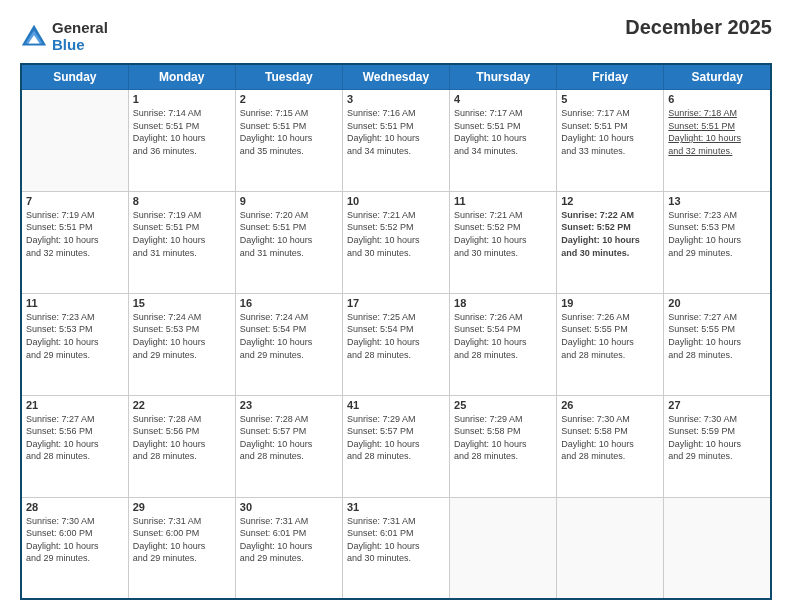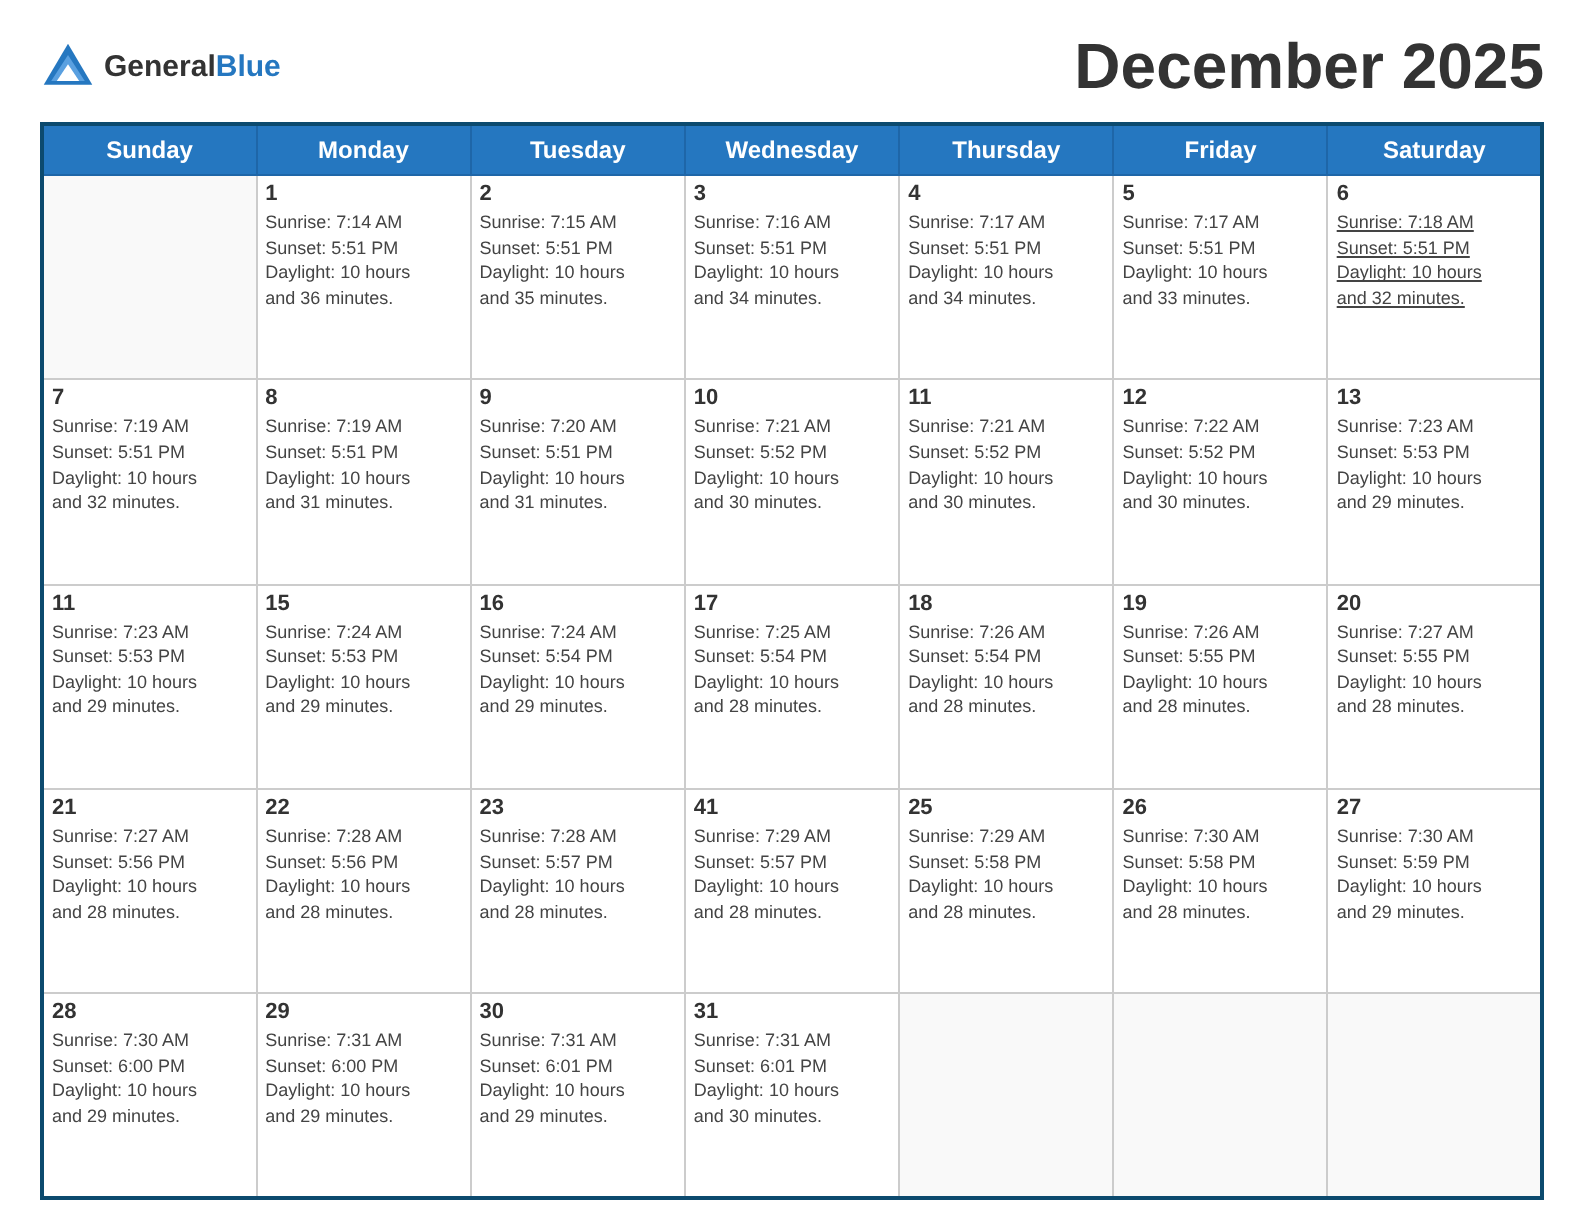--- a/index.html
+++ b/index.html
@@ -23,21 +23,21 @@
       justify-content: space-between;
       margin-bottom: 10px;
     }
     .logo {
       display: flex;
       align-items: center;
       margin-top: 4px;
     }
     .logo-text {
       display: flex;
-      flex-direction: row;
+      flex-direction: column;
       line-height: 1.1;
     }
     .logo-general {
       font-size: 15px;
       font-weight: bold;
       color: #333;
     }
     .logo-blue {
       font-size: 15px;
       font-weight: bold;
@@ -45,21 +45,21 @@
     }
     .logo-icon {
       width: 28px;
       height: 28px;
       margin-right: 4px;
     }
     .title-block {
       text-align: right;
     }
     .month-title {
-      font-size: 32px;
+      font-size: 20px;
       font-weight: bold;
       color: #333;
       line-height: 1.1;
     }
     .location {
       font-size: 14px;
       color: #555;
       margin-top: 2px;
     }
     .calendar {
@@ -213,21 +213,21 @@
           </td>
           <td>
             <span class="day-num">11</span>
             <div class="day-info" style="white-space: pre-line;">Sunrise: 7:21 AM
 Sunset: 5:52 PM
 Daylight: 10 hours
 and 30 minutes.</div>
           </td>
           <td>
             <span class="day-num">12</span>
-            <div class="day-info" style="white-space: pre-line;">Sunrise: 7:22 AM
+            <div class="day-info" style="white-space: pre-line; font-weight: bold;">Sunrise: 7:22 AM
 Sunset: 5:52 PM
 Daylight: 10 hours
 and 30 minutes.</div>
           </td>
           <td>
             <span class="day-num">13</span>
             <div class="day-info" style="white-space: pre-line;">Sunrise: 7:23 AM
 Sunset: 5:53 PM
 Daylight: 10 hours
 and 29 minutes.</div>

